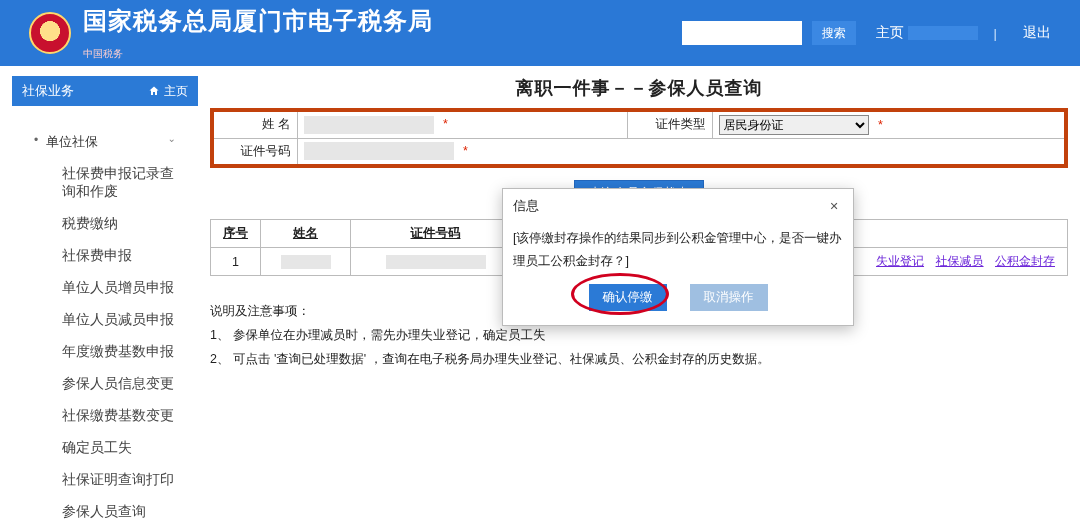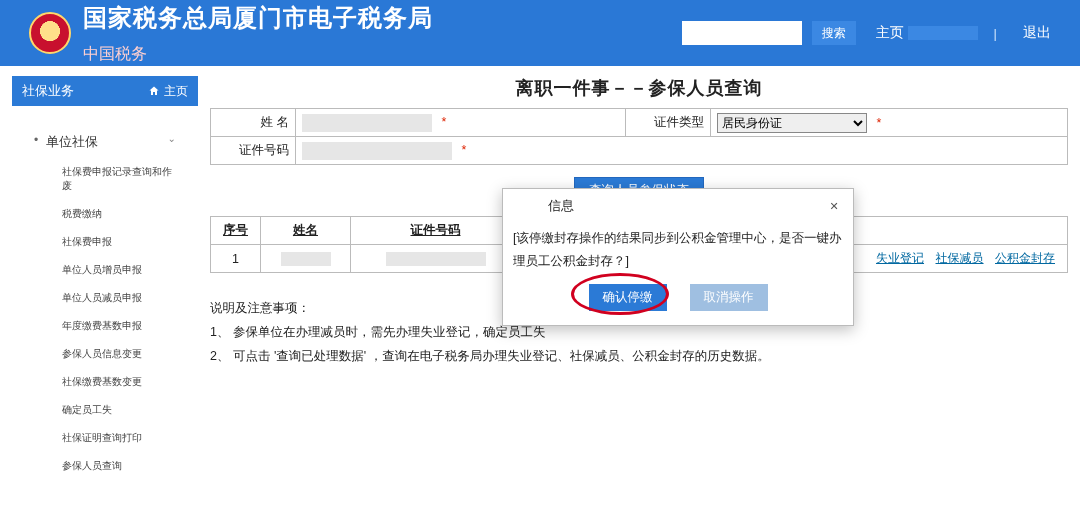--- a/index.html
+++ b/index.html
@@ -35,21 +35,21 @@
     content: "";
     position: absolute;
     left: 50%; top: 14px;
     width: 10px; height: 10px;
     background: #ffe08a;
     transform: translateX(-50%);
     clip-path: polygon(50% 0, 61% 35%, 98% 35%, 68% 57%, 79% 91%, 50% 70%, 21% 91%, 32% 57%, 2% 35%, 39% 35%);
   }
   .slogan {
     font-family: Liberation Serif, serif;
-    font-size: 16px;
+    font-size: 10px;
     color: #ffd0d0;
     margin-top: 10px;
   }
   .site-title {
     font-size: 24px;
     font-weight: bold;
     letter-spacing: 1px;
   }
   .header-right {
     margin-left: auto;
@@ -135,38 +135,38 @@
     position: absolute;
     left: 6px; top: 7px;
     color: #666;
     font-size: 12px;
   }
   .sidebar li.cat .chev {
     float: right;
     font-size: 10px;
     color: #888;
   }
-  .sidebar li.sub { padding-left: 34px; color: #444; font-size: 10px; }
+  .sidebar li.sub { padding-left: 34px; color: #444; font-size: 14px; }
 
   
   .main {
     flex: 1 1 auto;
     position: relative;
   }
   .page-title {
     text-align: center;
     font-size: 18px;
     font-weight: bold;
     margin: 0 0 8px 0;
     letter-spacing: 1px;
   }
   table.form {
     width: 100%;
     border-collapse: collapse;
-    border: 1px solid #c2410c;
+    border: 4px solid #c2410c;
   }
   table.form td {
     border: 1px solid #bbb;
     height: 28px;
     font-size: 12.5px;
     padding: 0 6px;
   }
   td.lbl { text-align: right; width: 85px; background: #fff; }
   .val-input {
     width: 130px; height: 18px;
@@ -207,21 +207,21 @@
   }
   table.results th { font-weight: bold; text-decoration: underline; }
   .mask-box {
     display: inline-block;
     width: 100px; height: 14px;
     background: #e6e6e6;
     vertical-align: middle;
   }
   .mask-box.sm { width: 50px; }
   .op-link {
-    color: #0369a1;
+    color: #6d28d9;
     text-decoration: underline;
     margin: 0 4px;
     font-size: 12px;
     cursor: pointer;
   }
 
   .notes {
     margin-top: 24px;
     font-size: 12.5px;
     line-height: 1.9;
@@ -238,21 +238,20 @@
     padding: 8px 10px 14px 10px;
     box-shadow: 0 4px 14px rgba(0,0,0,.25);
     z-index: 50;
   }
   .modal-head {
     display: flex;
     justify-content: space-between;
     align-items: flex-start;
     font-size: 13px;
     padding: 0 0 4px 0;
-    margin-left: 35px;
   }
   .modal-close {
     width: 18px; height: 18px;
     display: flex;
     align-items: center;
     justify-content: center;
     font-size: 11px;
     cursor: pointer;
     color: #555;
   }

